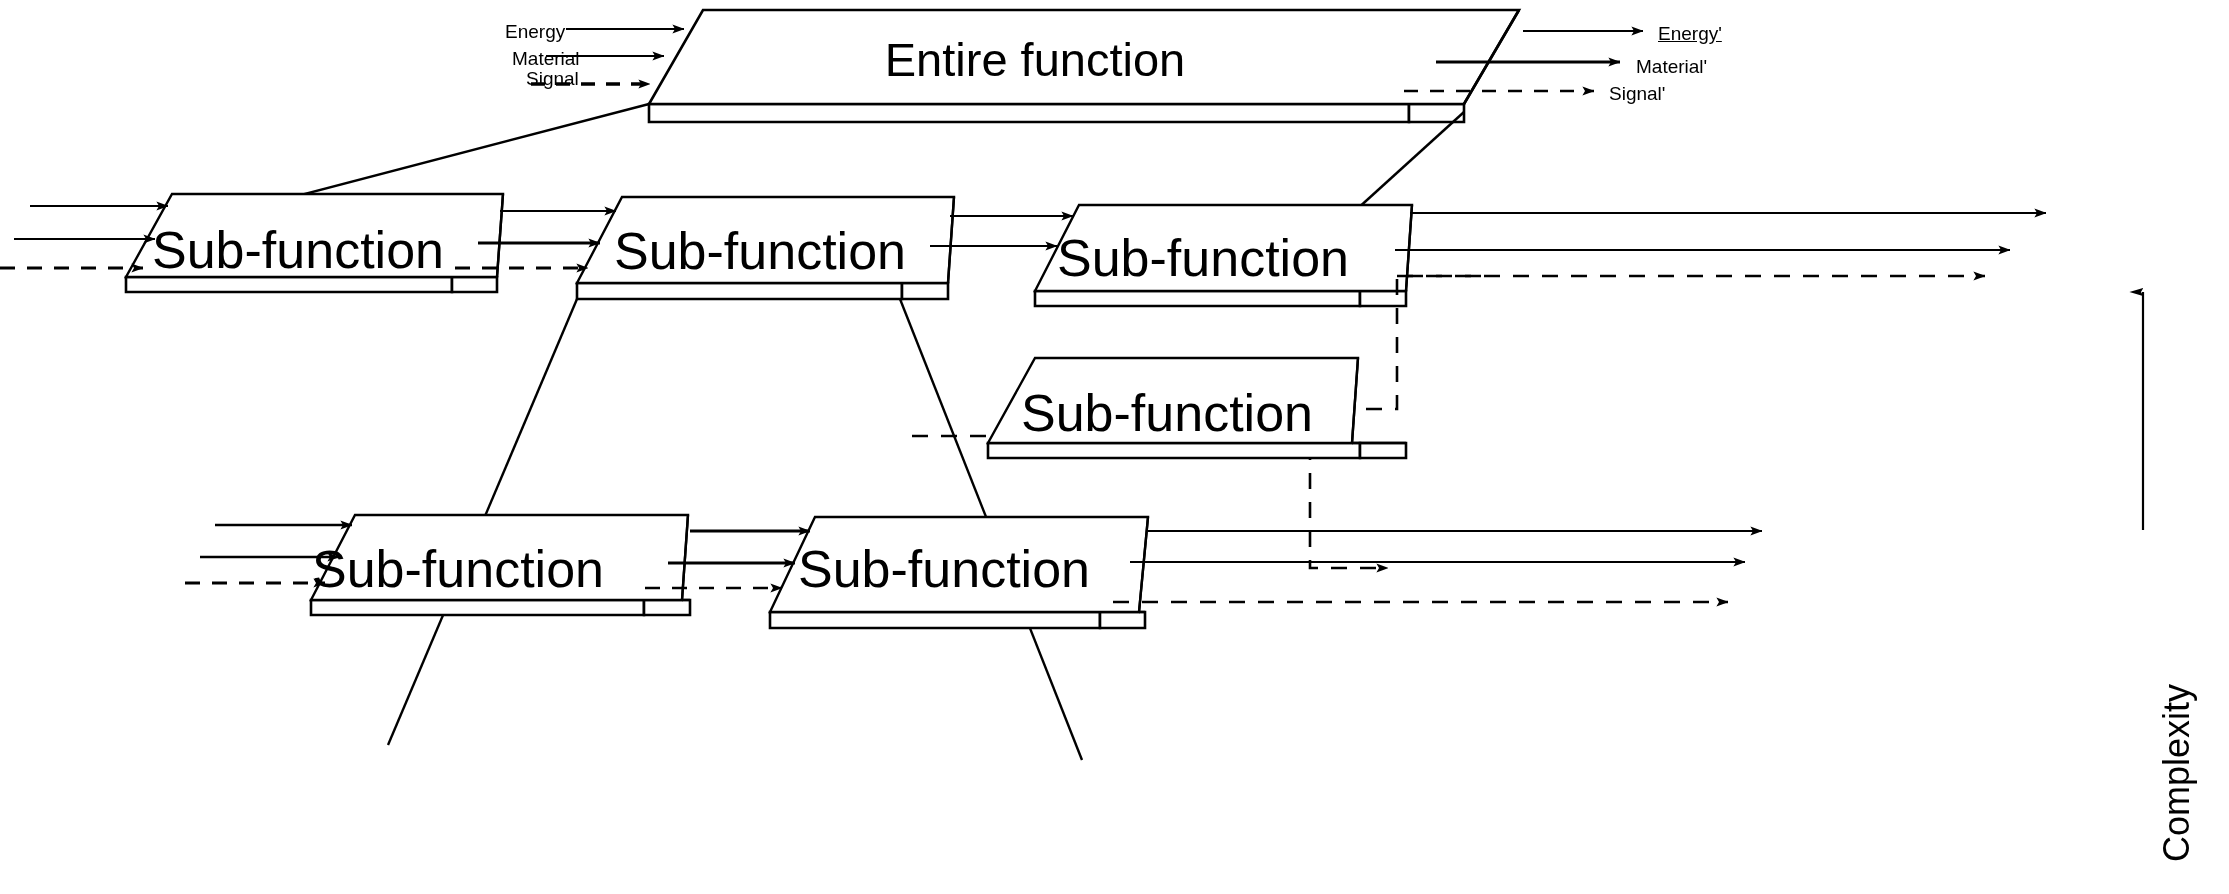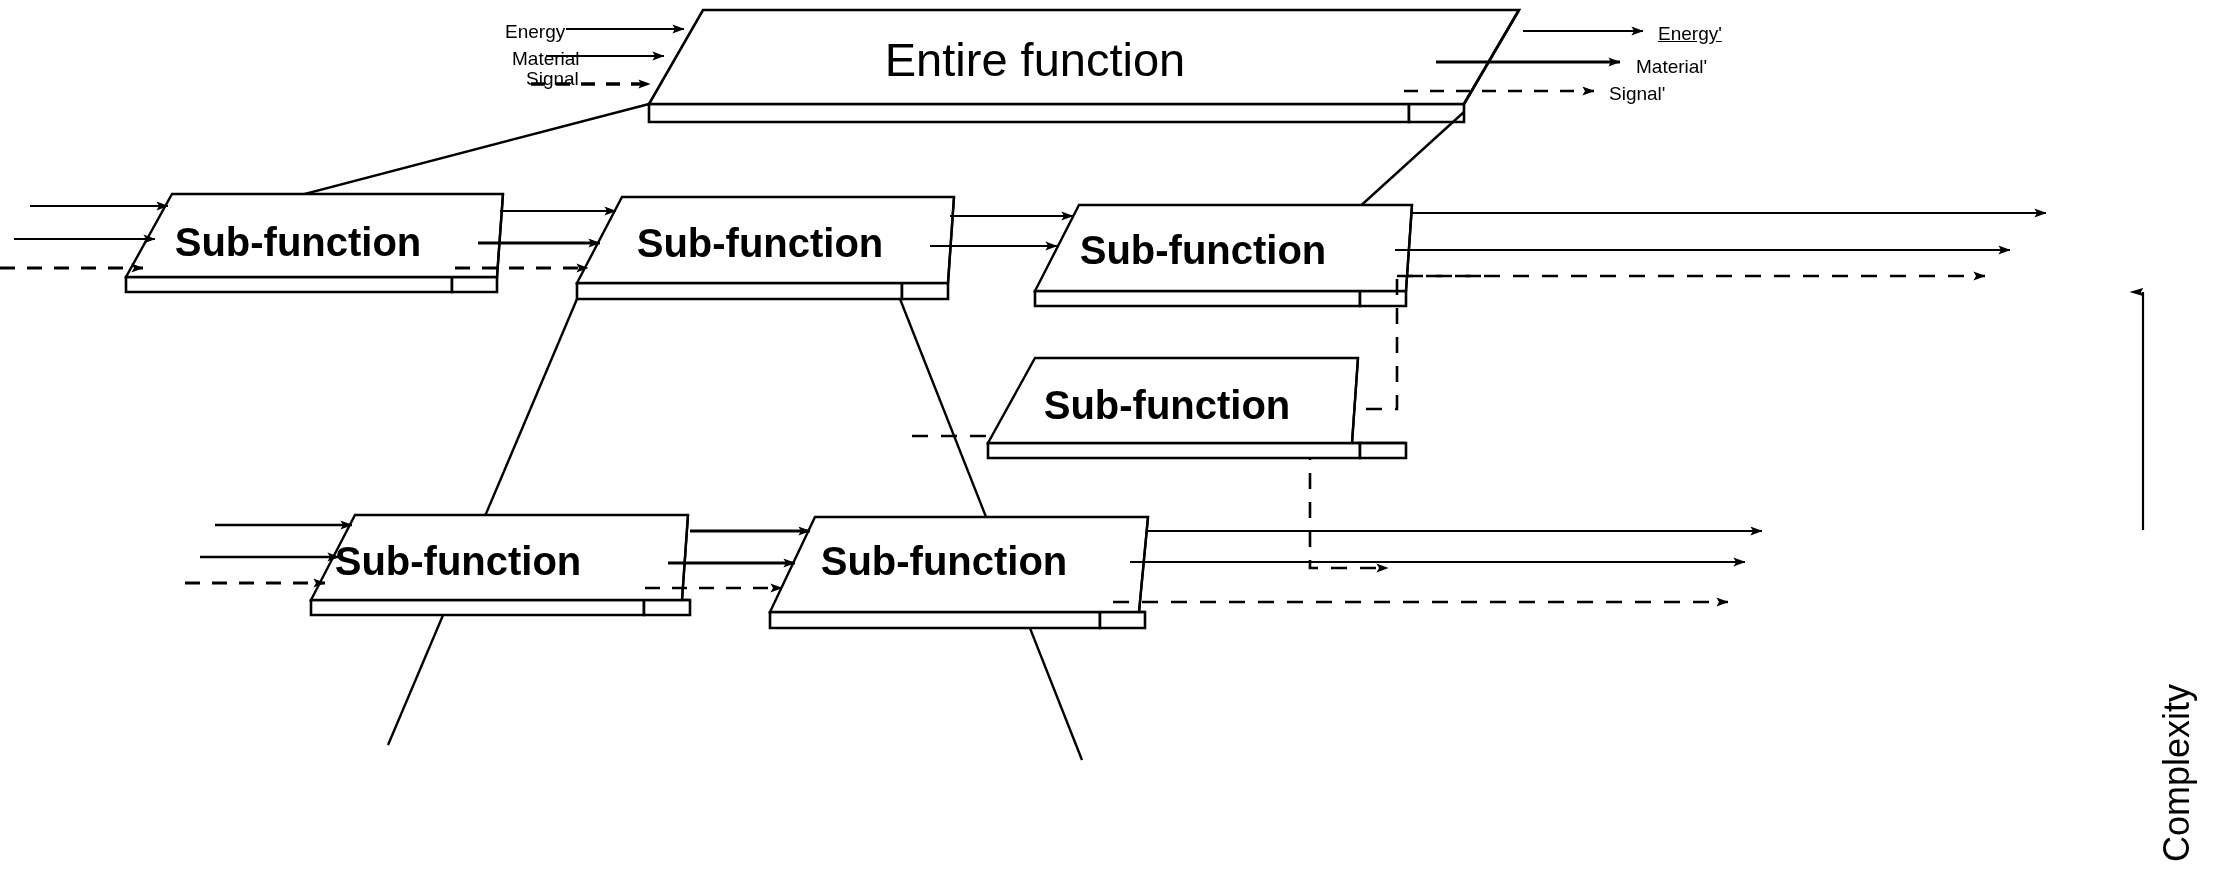--- a/index.html
+++ b/index.html
@@ -12,21 +12,21 @@
     overflow:hidden;
   }
   #canvas{position:absolute;left:0;top:0;width:2229px;height:894px;}
   .lbl{
     position:absolute;
     color:#000000;
     font-family:"Liberation Sans", sans-serif;
     white-space:nowrap;
     -webkit-user-select:none;user-select:none;
   }
-  .box-label{font-size:40px;font-weight:bold;}
+  .box-label{font-size:52px;}
   .box-label-big{font-size:47px;}
   .flow-label{font-size:19px;}
   .axis-label{
     font-size:36px;
     transform-origin:0 0;
     transform:rotate(-90deg);
   }
 </style>
 </head>
 <body>

